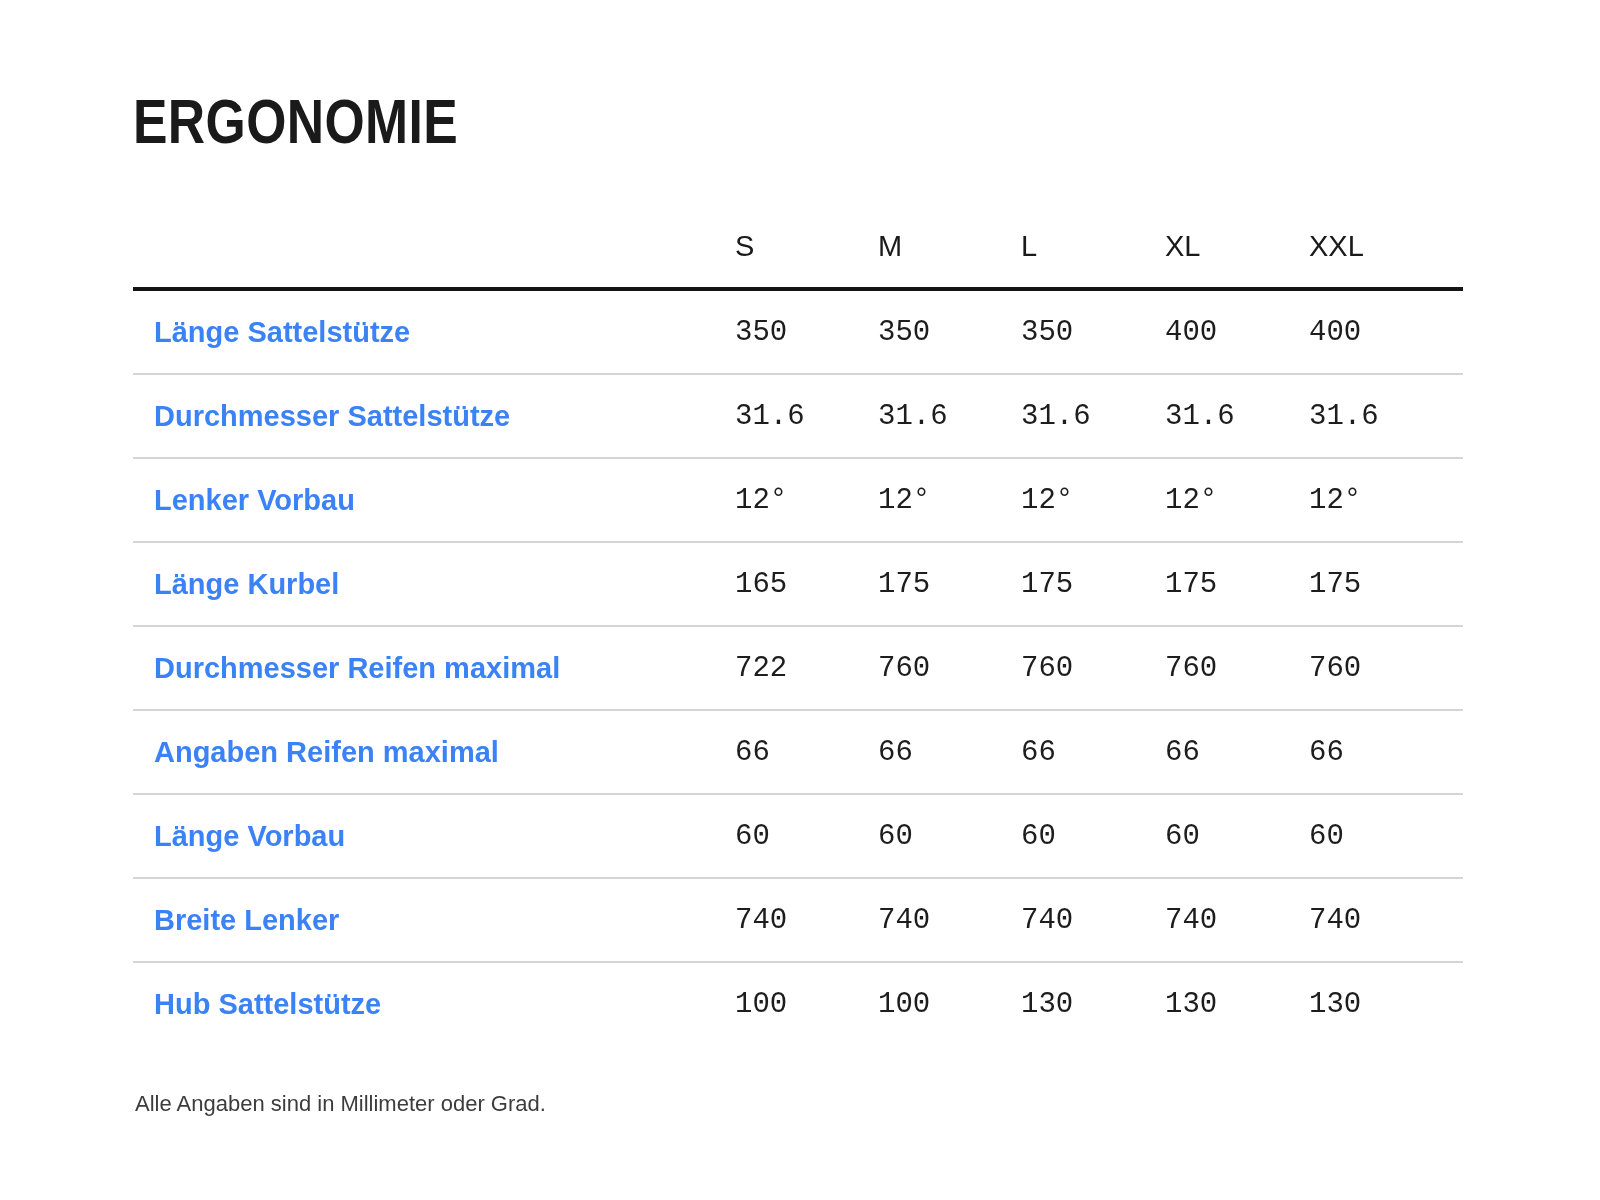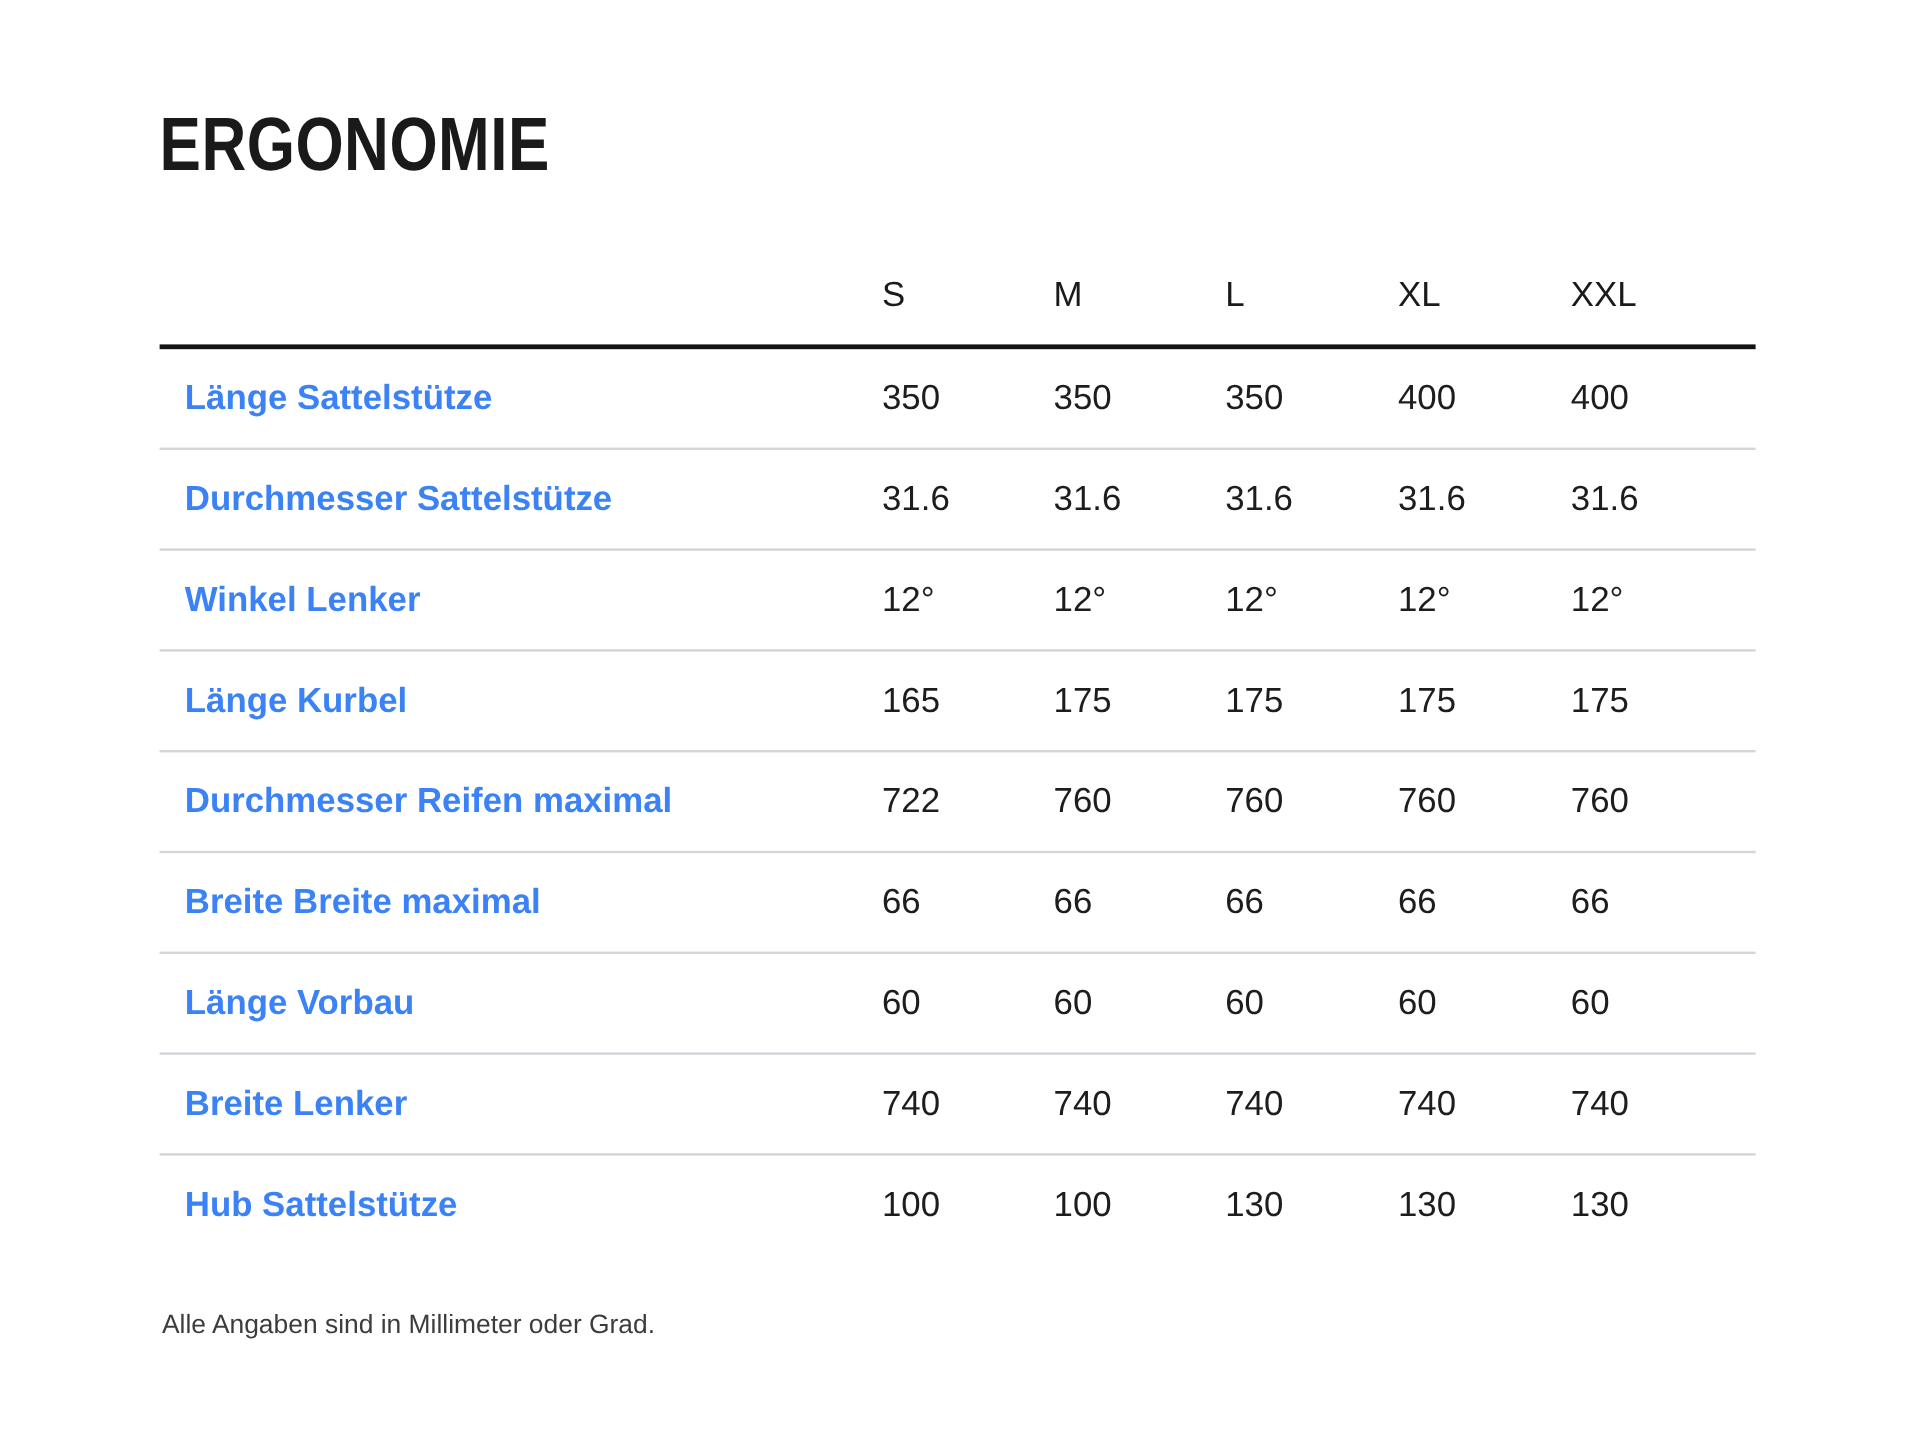--- a/index.html
+++ b/index.html
@@ -58,20 +58,21 @@
   .label-cell {
     padding-left: 21px;
     font-size: 29px;
     font-weight: 700;
     color: #3b82f6;
   }
   .value-cell {
     font-size: 29px;
     font-weight: 400;
     color: #1d1d1d;
+    font-family: Liberation Mono, monospace;
   }
   .footnote {
     margin: 45px 0 12px 2px;
     font-size: 22px;
     line-height: 1.3;
     font-weight: 400;
     color: #3c3c3c;
   }
 </style>
 </head>
@@ -105,21 +106,21 @@
   <div class="grid-row body-row">
     <div class="cell label-cell">Durchmesser Sattelstütze</div>
     <div class="cell value-cell">31.6</div>
     <div class="cell value-cell">31.6</div>
     <div class="cell value-cell">31.6</div>
     <div class="cell value-cell">31.6</div>
     <div class="cell value-cell">31.6</div>
   </div>
 
   <div class="grid-row body-row">
-    <div class="cell label-cell">Winkel Lenker</div>
+    <div class="cell label-cell">Lenker Vorbau</div>
     <div class="cell value-cell">12°</div>
     <div class="cell value-cell">12°</div>
     <div class="cell value-cell">12°</div>
     <div class="cell value-cell">12°</div>
     <div class="cell value-cell">12°</div>
   </div>
 
   <div class="grid-row body-row">
     <div class="cell label-cell">Länge Kurbel</div>
     <div class="cell value-cell">165</div>
@@ -132,21 +133,21 @@
   <div class="grid-row body-row">
     <div class="cell label-cell">Durchmesser Reifen maximal</div>
     <div class="cell value-cell">722</div>
     <div class="cell value-cell">760</div>
     <div class="cell value-cell">760</div>
     <div class="cell value-cell">760</div>
     <div class="cell value-cell">760</div>
   </div>
 
   <div class="grid-row body-row">
-    <div class="cell label-cell">Breite Breite maximal</div>
+    <div class="cell label-cell">Angaben Reifen maximal</div>
     <div class="cell value-cell">66</div>
     <div class="cell value-cell">66</div>
     <div class="cell value-cell">66</div>
     <div class="cell value-cell">66</div>
     <div class="cell value-cell">66</div>
   </div>
 
   <div class="grid-row body-row">
     <div class="cell label-cell">Länge Vorbau</div>
     <div class="cell value-cell">60</div>

